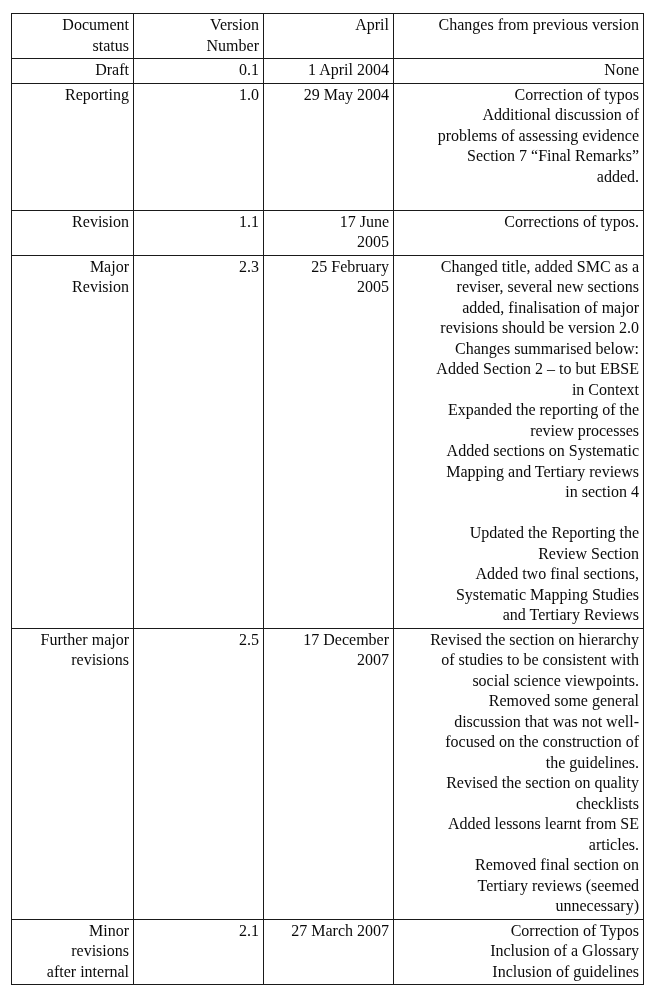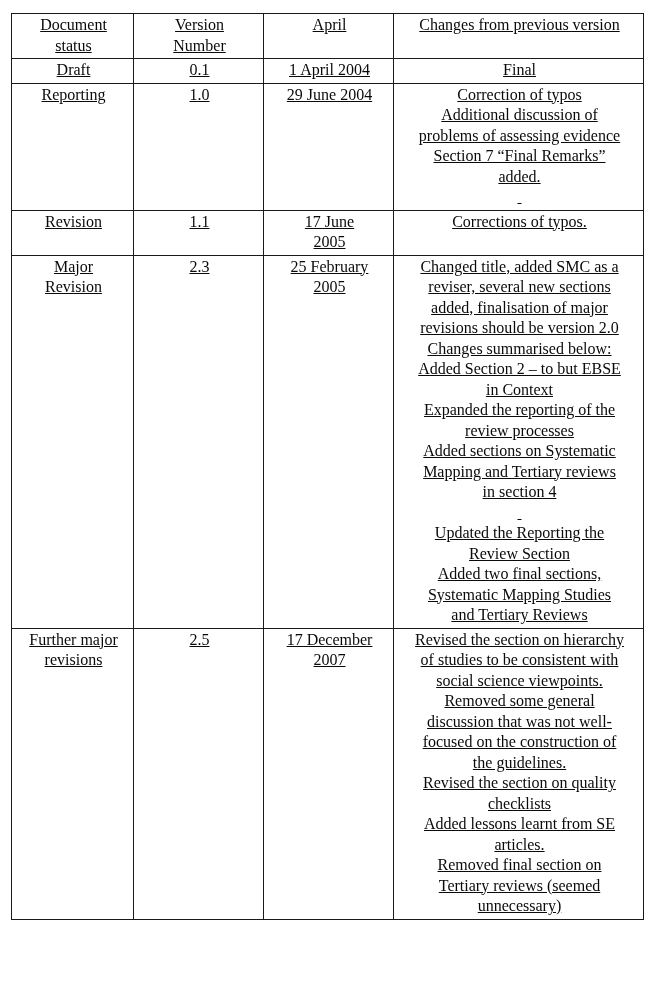--- a/index.html
+++ b/index.html
@@ -19,26 +19,25 @@
     table-layout: fixed;
     width: 632px;
     margin: 13px 0 0 11px;
     font-size: 16px;
     line-height: 20.5px;
   }
   table.doc-table th,
   table.doc-table td {
     border: 1.5px solid #1a1a1a;
     vertical-align: top;
-    text-align: center;
+    text-align: right;
     font-weight: normal;
     padding: 1px 4px 2px 6px;
     white-space: pre-line;
     overflow: hidden;
-    text-decoration: underline;
   }
   col.c-status  { width: 122px; }
   col.c-version { width: 130px; }
   col.c-date    { width: 130px; }
   col.c-changes { width: 250px; }
 </style>
 </head>
 <body>
 
 <table class="doc-table">
@@ -56,26 +55,26 @@
 Number</th>
       <th>April</th>
       <th>Changes from previous version</th>
     </tr>
   </thead>
   <tbody>
     <tr>
       <td>Draft</td>
       <td>0.1</td>
       <td>1 April 2004</td>
-      <td>Final</td>
+      <td>None</td>
     </tr>
     <tr>
       <td>Reporting</td>
       <td>1.0</td>
-      <td>29 June 2004</td>
+      <td>29 May 2004</td>
       <td>Correction of typos
 Additional discussion of
 problems of assessing evidence
 Section 7 “Final Remarks”
 added.
 &nbsp;</td>
     </tr>
     <tr>
       <td>Revision</td>
       <td>1.1</td>
@@ -121,14 +120,24 @@
 focused on the construction of
 the guidelines.
 Revised the section on quality
 checklists
 Added lessons learnt from SE
 articles.
 Removed final section on
 Tertiary reviews (seemed
 unnecessary)</td>
     </tr>
+    <tr>
+      <td>Minor
+revisions
+after internal</td>
+      <td>2.1</td>
+      <td>27 March 2007</td>
+      <td>Correction of Typos
+Inclusion of a Glossary
+Inclusion of guidelines</td>
+    </tr>
   </tbody>
 </table>
 
 </body></html>

